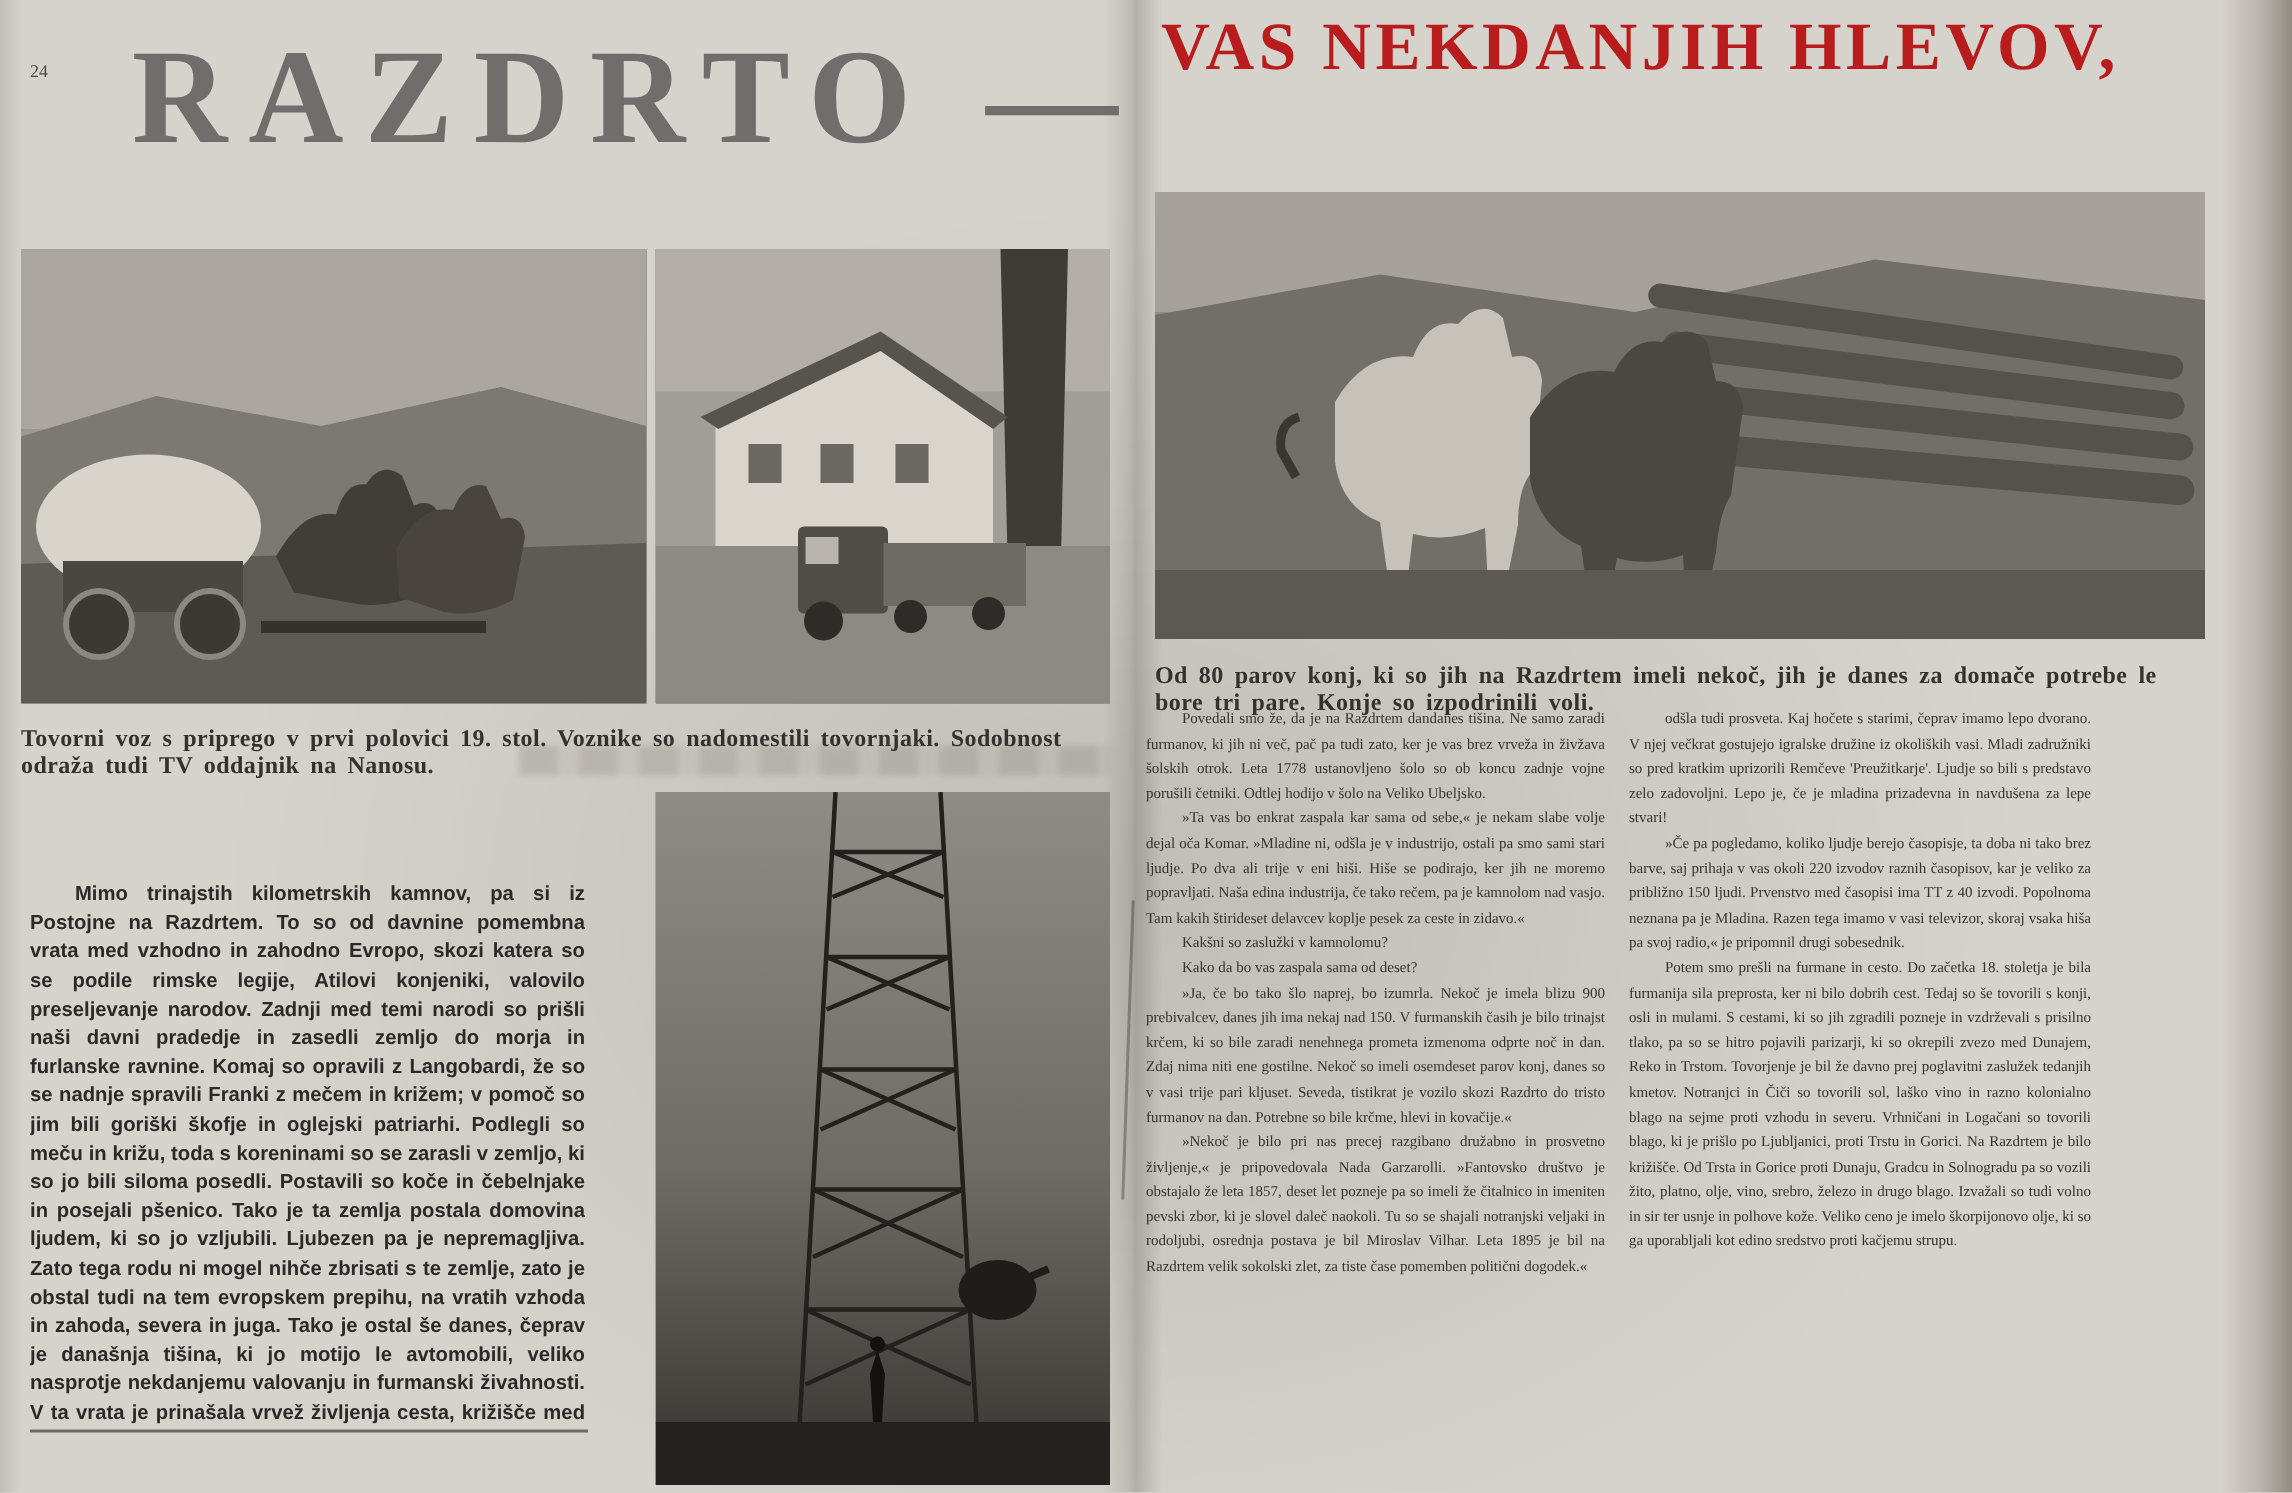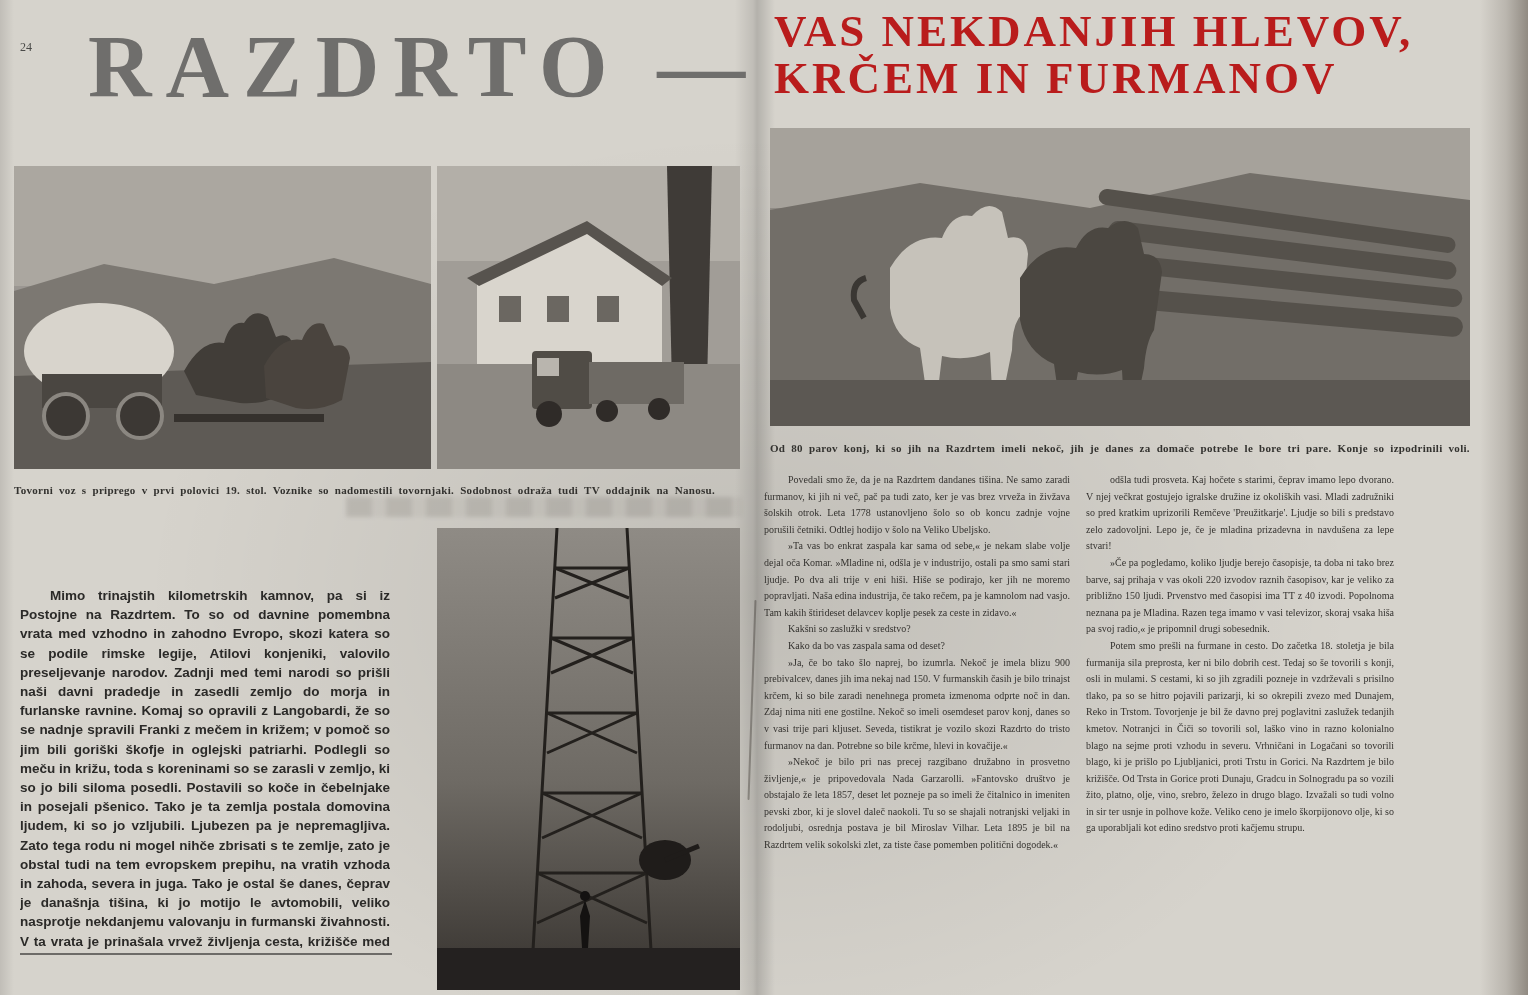--- a/index.html
+++ b/index.html
@@ -31,21 +31,21 @@
   .title-right{
     position:absolute;left:774px;top:8px;width:650px;
     font-family:"Liberation Serif",serif;font-weight:bold;color:#b91c1c;
     font-size:45px;line-height:47px;letter-spacing:3px;white-space:nowrap;
   }
 
   .photo{position:absolute;overflow:hidden;background:#8a8781;box-shadow:0 0 0 1px rgba(50,45,40,0.35) inset;}
   .photo svg{display:block;width:100%;height:100%;}
 
   .caption{
-    position:absolute;font-size:11px;font-weight:bold;color:#33322f;
+    position:absolute;font-size:16px;font-weight:bold;color:#33322f;
     font-family:"Liberation Serif",serif;letter-spacing:0.3px;word-spacing:3px;
   }
 
   .bleed-strip{position:absolute;left:346px;top:497px;width:396px;height:20px;
     background:repeating-linear-gradient(90deg, rgba(70,65,60,0.28) 0 26px, rgba(70,65,60,0.10) 26px 40px);
     filter:blur(2px);opacity:0.55;}
 
   .intro-block{
     position:absolute;left:20px;top:586px;width:370px;height:366px;overflow:hidden;
     font-family:"Liberation Sans",sans-serif;font-weight:bold;
@@ -69,21 +69,20 @@
 <div class="paper-shade"></div>
 <div class="gutter"></div>
 <div class="crease"></div>
 
 <div class="page-number">24</div>
 
 <div class="title-left">RAZDRTO —</div>
 
 <div class="title-right">
   <div>VAS NEKDANJIH HLEVOV,</div>
-  <div>KRČEM IN FURMANOV</div>
 </div>
 
 <div class="photo" style="left:14px;top:166px;width:417px;height:303px;">
   <svg viewBox="0 0 417 303" preserveAspectRatio="none">
     <rect width="417" height="303" fill="#9b9792"></rect>
     <rect y="0" width="417" height="120" fill="#aba7a0"></rect>
     <path d="M0,125 L90,98 L200,118 L320,92 L417,118 L417,303 L0,303 Z" fill="#7c7872"></path>
     <path d="M0,210 L417,196 L417,303 L0,303 Z" fill="#5e5a55"></path>
     <ellipse cx="85" cy="185" rx="75" ry="48" fill="#d8d4cc"></ellipse>
     <rect x="28" y="208" width="120" height="34" fill="#4a4641"></rect>
@@ -168,21 +167,21 @@
     <path d="M96,150 q-14,4 -12,22 l10,18" stroke="#3a3733" stroke-width="6" fill="none"></path>
     <rect x="0" y="252" width="700" height="46" fill="#5c5853"></rect>
   </svg>
 </div>
 
 <div class="caption" style="left:770px;top:442px;width:700px;">Od 80 parov konj, ki so jih na Razdrtem imeli nekoč, jih je danes za domače potrebe le bore tri pare. Konje so izpodrinili voli.</div>
 
 <div class="body-col" id="col1">
     <p>Povedali smo že, da je na Razdrtem dandanes tišina. Ne samo zaradi furmanov, ki jih ni več, pač pa tudi zato, ker je vas brez vrveža in živžava šolskih otrok. Leta 1778 ustanovljeno šolo so ob koncu zadnje vojne porušili četniki. Odtlej hodijo v šolo na Veliko Ubeljsko.</p>
     <p>»Ta vas bo enkrat zaspala kar sama od sebe,« je nekam slabe volje dejal oča Komar. »Mladine ni, odšla je v industrijo, ostali pa smo sami stari ljudje. Po dva ali trije v eni hiši. Hiše se podirajo, ker jih ne moremo popravljati. Naša edina industrija, če tako rečem, pa je kamnolom nad vasjo. Tam kakih štirideset delavcev koplje pesek za ceste in zidavo.«</p>
-    <p>Kakšni so zaslužki v sredstvo?</p>
+    <p>Kakšni so zaslužki v kamnolomu?</p>
     <p>Kako da bo vas zaspala sama od deset?</p>
     <p>»Ja, če bo tako šlo naprej, bo izumrla. Nekoč je imela blizu 900 prebivalcev, danes jih ima nekaj nad 150. V furmanskih časih je bilo trinajst krčem, ki so bile zaradi nenehnega prometa izmenoma odprte noč in dan. Zdaj nima niti ene gostilne. Nekoč so imeli osemdeset parov konj, danes so v vasi trije pari kljuset. Seveda, tistikrat je vozilo skozi Razdrto do tristo furmanov na dan. Potrebne so bile krčme, hlevi in kovačije.«</p>
     <p>»Nekoč je bilo pri nas precej razgibano družabno in prosvetno življenje,« je pripovedovala Nada Garzarolli. »Fantovsko društvo je obstajalo že leta 1857, deset let pozneje pa so imeli že čitalnico in imeniten pevski zbor, ki je slovel daleč naokoli. Tu so se shajali notranjski veljaki in rodoljubi, osrednja postava je bil Miroslav Vilhar. Leta 1895 je bil na Razdrtem velik sokolski zlet, za tiste čase pomemben politični dogodek.«</p>
   </div>
 <div class="body-col" id="col2">
     <p>odšla tudi prosveta. Kaj hočete s starimi, čeprav imamo lepo dvorano. V njej večkrat gostujejo igralske družine iz okoliških vasi. Mladi zadružniki so pred kratkim uprizorili Remčeve 'Preužitkarje'. Ljudje so bili s predstavo zelo zadovoljni. Lepo je, če je mladina prizadevna in navdušena za lepe stvari!</p>
     <p>»Če pa pogledamo, koliko ljudje berejo časopisje, ta doba ni tako brez barve, saj prihaja v vas okoli 220 izvodov raznih časopisov, kar je veliko za približno 150 ljudi. Prvenstvo med časopisi ima TT z 40 izvodi. Popolnoma neznana pa je Mladina. Razen tega imamo v vasi televizor, skoraj vsaka hiša pa svoj radio,« je pripomnil drugi sobesednik.</p>
     <p>Potem smo prešli na furmane in cesto. Do začetka 18. stoletja je bila furmanija sila preprosta, ker ni bilo dobrih cest. Tedaj so še tovorili s konji, osli in mulami. S cestami, ki so jih zgradili pozneje in vzdrževali s prisilno tlako, pa so se hitro pojavili parizarji, ki so okrepili zvezo med Dunajem, Reko in Trstom. Tovorjenje je bil že davno prej poglavitni zaslužek tedanjih kmetov. Notranjci in Čiči so tovorili sol, laško vino in razno kolonialno blago na sejme proti vzhodu in severu. Vrhničani in Logačani so tovorili blago, ki je prišlo po Ljubljanici, proti Trstu in Gorici. Na Razdrtem je bilo križišče. Od Trsta in Gorice proti Dunaju, Gradcu in Solnogradu pa so vozili žito, platno, olje, vino, srebro, železo in drugo blago. Izvažali so tudi volno in sir ter usnje in polhove kože. Veliko ceno je imelo škorpijonovo olje, ki so ga uporabljali kot edino sredstvo proti kačjemu strupu.</p>
   </div>
 

